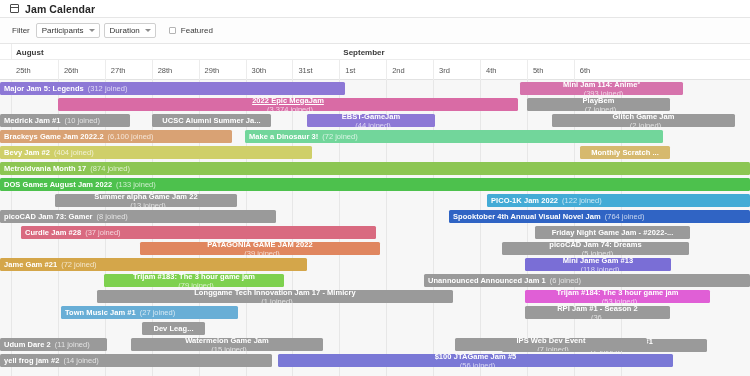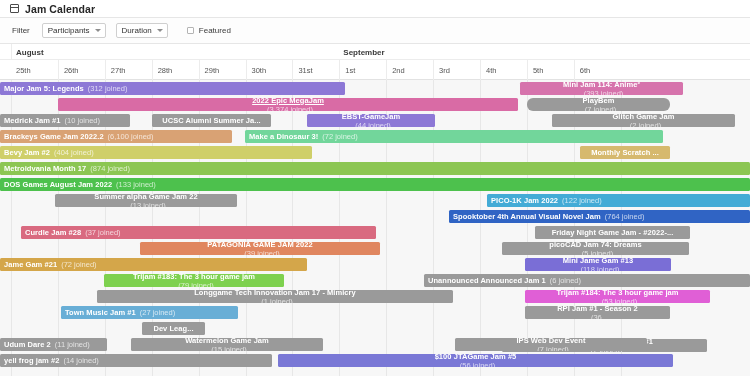--- a/index.html
+++ b/index.html
@@ -39,21 +39,21 @@
     font-weight: bold;
     color: #262626;
     letter-spacing: .1px;
   }
 
   
   .toolbar {
     height: 26px;
     display: flex;
     align-items: center;
-    gap: 10px;
+    gap: 4px;
     padding: 0 0 0 12px;
     border-bottom: 1px solid #e6e6e6;
     background: #fdfdfd;
   }
   .tb-label {
     font-size: 8px;
     color: #3b3b3b;
     padding-right: 2px;
   }
   .tb-select {
@@ -233,21 +233,21 @@
       <span class="ct">(312 joined)</span>
     </div>
     <div class="bar ctr" style="left: 520px; width: 163px; top: 2px; background: rgb(214, 115, 172);">
       <span class="nm">Mini Jam 114: Anime²</span>
       <span class="ct">(393 joined)</span>
     </div>
     <div class="bar ctr" style="left: 58px; width: 460px; top: 18px; background: rgb(217, 107, 165); text-decoration: underline;">
       <span class="nm">2022 Epic MegaJam</span>
       <span class="ct">(3,374 joined)</span>
     </div>
-    <div class="bar ctr" style="left: 527px; width: 143px; top: 18px; background: rgb(154, 154, 154); border-radius: 6px;">
+    <div class="bar ctr" style="left: 527px; width: 143px; top: 18px; background: rgb(154, 154, 154);">
       <span class="nm">PlayBem</span>
       <span class="ct">(7 joined)</span>
     </div>
     <div class="bar" style="left: 0px; width: 130px; top: 34px; background: rgb(154, 154, 154);">
       <span class="nm">Medrick Jam #1</span>
       <span class="ct">(10 joined)</span>
     </div>
     <div class="bar ctr" style="left: 152px; width: 119px; top: 34px; background: rgb(154, 154, 154);">
       <span class="nm">UCSC Alumni Summer Ja...</span>
     </div>
@@ -283,20 +283,24 @@
       <span class="ct">(133 joined)</span>
     </div>
     <div class="bar ctr" style="left: 55px; width: 182px; top: 114px; background: rgb(154, 154, 154);">
       <span class="nm">Summer alpha Game Jam 22</span>
       <span class="ct">(13 joined)</span>
     </div>
     <div class="bar" style="left: 487px; width: 263px; top: 114px; background: rgb(67, 171, 214);">
       <span class="nm">PICO-1K Jam 2022</span>
       <span class="ct">(122 joined)</span>
     </div>
+    <div class="bar" style="left: 0px; width: 276px; top: 130px; background: rgb(154, 154, 154);">
+      <span class="nm">picoCAD Jam 73: Gamer</span>
+      <span class="ct">(8 joined)</span>
+    </div>
     <div class="bar" style="left: 449px; width: 301px; top: 130px; background: rgb(48, 100, 196);">
       <span class="nm">Spooktober 4th Annual Visual Novel Jam</span>
       <span class="ct">(764 joined)</span>
     </div>
     <div class="bar" style="left: 21px; width: 355px; top: 146px; background: rgb(217, 106, 128);">
       <span class="nm">Curdle Jam #28</span>
       <span class="ct">(37 joined)</span>
     </div>
     <div class="bar ctr" style="left: 535px; width: 155px; top: 146px; background: rgb(154, 154, 154);">
       <span class="nm">Friday Night Game Jam - #2022-...</span>

